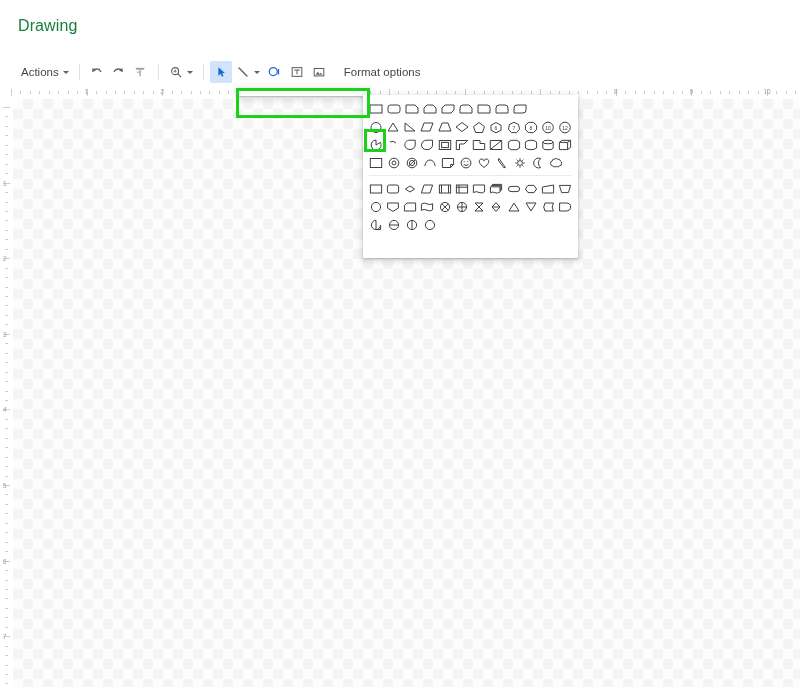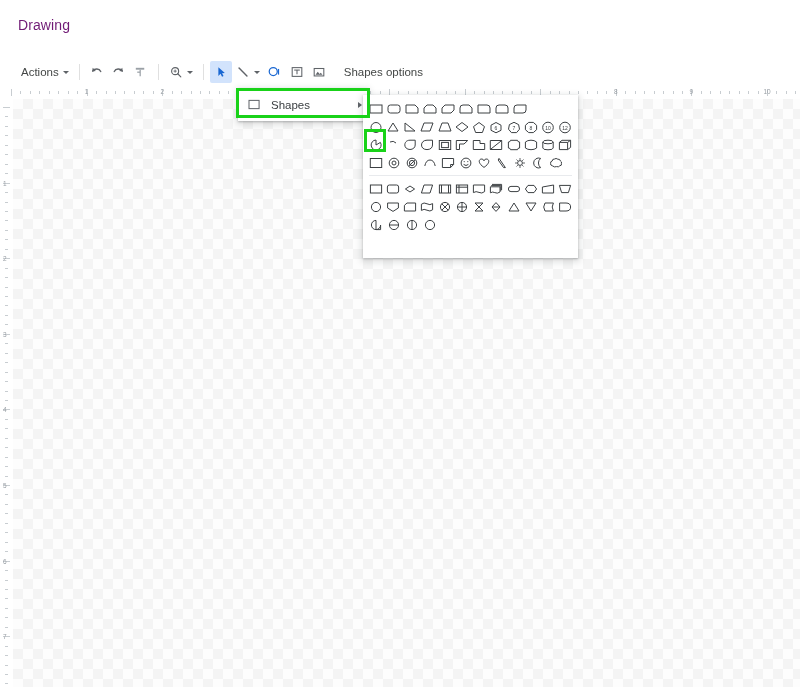--- a/index.html
+++ b/index.html
@@ -11,21 +11,21 @@
   }
   .app{position:relative;width:800px;height:687px;}
 
   
   .header{
     position:absolute;left:0;top:0;width:800px;height:58px;
     background:#ffffff;
   }
   .title{
     position:absolute;left:18px;top:17px;
-    font-size:14px;color:#701a75;letter-spacing:.1px;
+    font-size:16px;color:#15803d;letter-spacing:.1px;
   }
   .save-btn{
     position:absolute;right:20px;top:14px;
     background:#1a73e8;color:#ffffff;
     border:none;border-radius:4px;
     height:29px;padding:0 16px;
     font-size:12.5px;font-weight:bold;font-family:"Liberation Sans",sans-serif;
     letter-spacing:.2px;cursor:pointer;
   }
 
@@ -197,21 +197,21 @@
       </svg>
     </div>
 
     <div class="icon-btn">
       <svg width="14" height="14" viewBox="0 0 16 16" aria-hidden="true">
         <rect x="2.5" y="4" width="11" height="8.5" stroke="#5f6368" stroke-width="1.2" fill="none"></rect>
         <path d="M4 11 L6.6 7.8 L8.6 10.2 L10 8.8 L12 11 Z" fill="#5f6368"></path>
       </svg>
     </div>
 
-    <span class="fmt">Shapes options</span>
+    <span class="fmt">Format options</span>
   </div>
 
   <div class="ruler-h" id="ruler-h">
       <div class="rh-tick" style="left: 11px; top: 3px; height: 7px;"></div>
       <div class="rh-tick" style="left: 20.45px; top: 5px; height: 3px;"></div>
       <div class="rh-tick" style="left: 29.9px; top: 5px; height: 3px;"></div>
       <div class="rh-tick" style="left: 39.35px; top: 5px; height: 3px;"></div>
       <div class="rh-tick" style="left: 48.8px; top: 5px; height: 3px;"></div>
       <div class="rh-tick" style="left: 58.25px; top: 5px; height: 3px;"></div>
       <div class="rh-tick" style="left: 67.7px; top: 5px; height: 3px;"></div>
@@ -367,29 +367,20 @@
       <div class="rv-num" style="top: 310.4px;">4</div>
       <div class="rv-num" style="top: 386px;">5</div>
       <div class="rv-num" style="top: 461.6px;">6</div>
       <div class="rv-num" style="top: 537.2px;">7</div>
     </div>
 
   <div class="canvas"></div>
 
   <div class="menu">
 
-    <div class="menu-item">
-      <span class="mi-icon">
-        <svg width="13" height="11" viewBox="0 0 14 12">
-            <rect x="1" y="1.5" width="11" height="9" stroke="#5f6368" stroke-width="1.1" fill="none"></rect>
-          </svg>
-      </span>
-      <span class="mi-label">Shapes</span>
-      <span class="mi-arrow"></span>
-    </div>
 
 
 
   </div>
 
   <div class="palette">
 
     <div class="pal-row">
       <div class="pal-cell">
           <svg width="14" height="12" viewBox="0 0 14 12">

